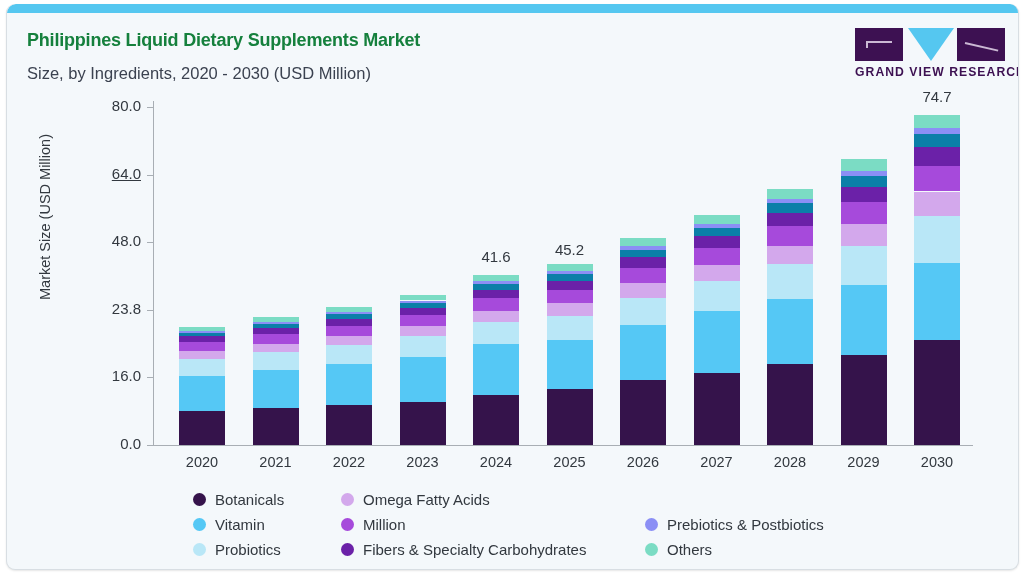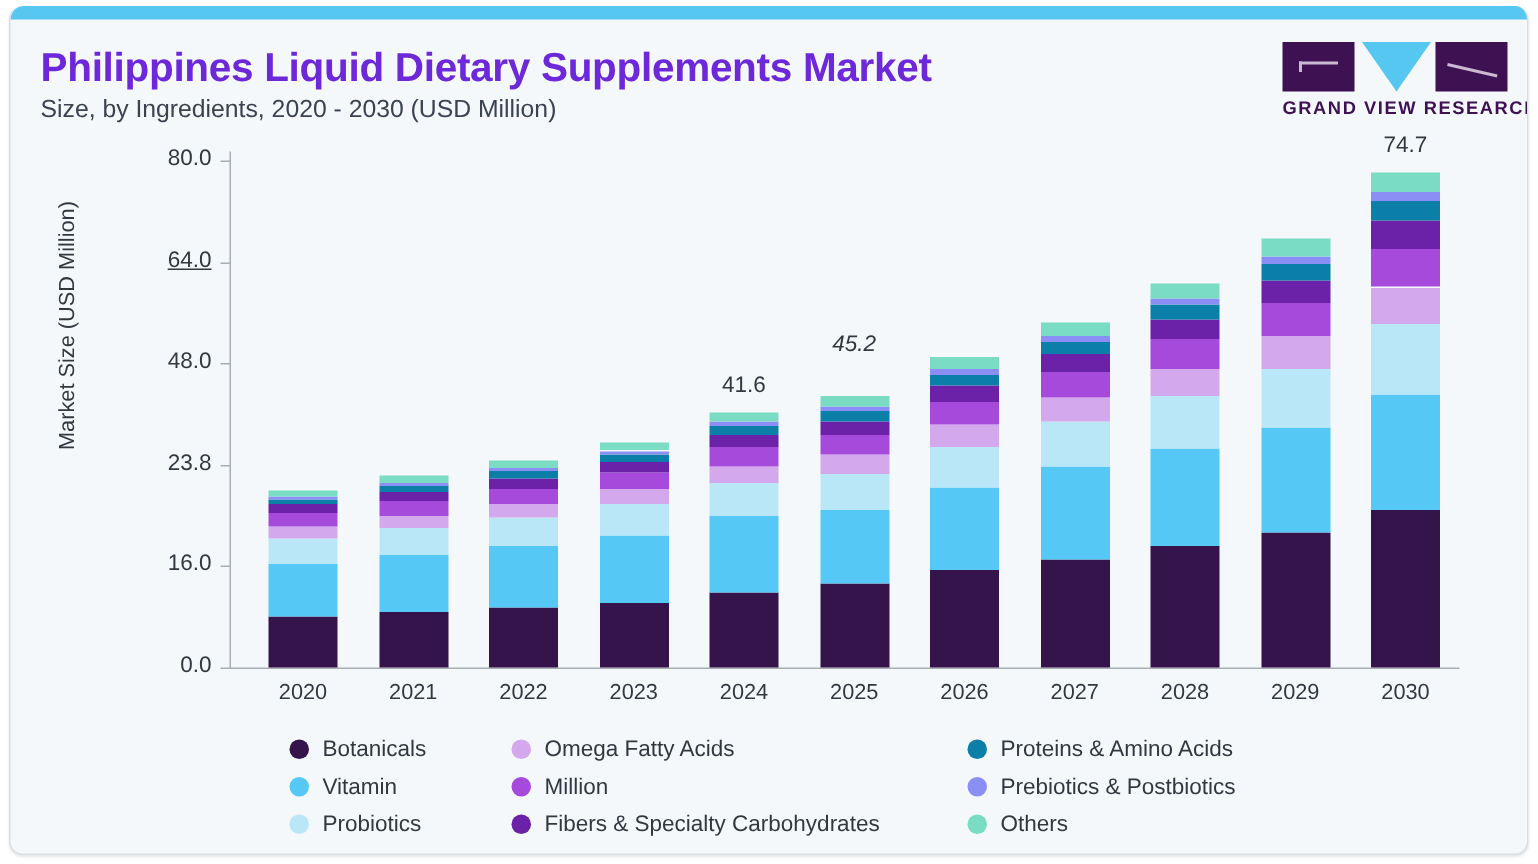--- a/index.html
+++ b/index.html
@@ -21,22 +21,22 @@
   #topbar {
     position: absolute; left: 0; top: 0;
     width: 1013px; height: 9px;
     background: #55c7f0;
     border-top-left-radius: 9px;
     border-top-right-radius: 9px;
   }
   
   #title {
     position: absolute; left: 20px; top: 26px;
-    font-size: 27px; font-weight: bold;
-    color: #6d28d9; letter-spacing: -0.2px;
+    font-size: 18px; font-weight: bold;
+    color: #15803d; letter-spacing: -0.2px;
     white-space: nowrap;
   }
   #subtitle {
     position: absolute; left: 20px; top: 60px;
     font-size: 16.5px; color: #3b4250;
     white-space: nowrap;
   }
   
   #logo { position: absolute; left: 848px; top: 24px; width: 150px; height: 52px; }
   .logo-rect { position: absolute; top: 0; width: 48px; height: 33px; background: #3d1152; }
@@ -200,21 +200,21 @@
         <div class="seg" style="top: 232.798px; height: 49.01px; background: rgb(85, 200, 245);"></div>
         <div class="seg" style="top: 209.137px; height: 23.66px; background: rgb(185, 231, 247);"></div>
         <div class="seg" style="top: 196.462px; height: 12.675px; background: rgb(211, 168, 236);"></div>
         <div class="seg" style="top: 182.942px; height: 13.52px; background: rgb(166, 74, 219);"></div>
         <div class="seg" style="top: 173.647px; height: 9.295px; background: rgb(107, 33, 168);"></div>
         <div class="seg" style="top: 166.887px; height: 6.76px; background: rgb(11, 127, 168);"></div>
         <div class="seg" style="top: 163.93px; height: 2.9575px; background: rgb(139, 143, 245);"></div>
         <div class="seg" style="top: 157.17px; height: 6.76px; background: rgb(123, 220, 196);"></div>
       </div>
       <div class="xtick-label" style="left: 527.5px;">2025</div>
-      <div class="bar-label" style="left: 527.5px; top: 217px; font-style: italic;">45.2</div>
+      <div class="bar-label" style="left: 527.5px; top: 237px;">45.2</div>
       <div class="bar" style="left: 613px; top: 103px; height: 338px;">
         <div class="seg" style="top: 272.935px; height: 65.065px; background: rgb(53, 19, 75);"></div>
         <div class="seg" style="top: 217.587px; height: 55.3475px; background: rgb(85, 200, 245);"></div>
         <div class="seg" style="top: 190.548px; height: 27.04px; background: rgb(185, 231, 247);"></div>
         <div class="seg" style="top: 176.183px; height: 14.365px; background: rgb(211, 168, 236);"></div>
         <div class="seg" style="top: 160.972px; height: 15.21px; background: rgb(166, 74, 219);"></div>
         <div class="seg" style="top: 150.41px; height: 10.5625px; background: rgb(107, 33, 168);"></div>
         <div class="seg" style="top: 142.805px; height: 7.605px; background: rgb(11, 127, 168);"></div>
         <div class="seg" style="top: 139.425px; height: 3.38px; background: rgb(139, 143, 245);"></div>
         <div class="seg" style="top: 131.398px; height: 8.0275px; background: rgb(123, 220, 196);"></div>
@@ -289,24 +289,20 @@
         <span class="legend-text">Omega Fatty Acids</span>
       </div>
       <div class="legend-item" style="left: 148px; top: 25px;">
         <span class="legend-dot" style="background: rgb(166, 74, 219);"></span>
         <span class="legend-text">Million</span>
       </div>
       <div class="legend-item" style="left: 148px; top: 50px;">
         <span class="legend-dot" style="background: rgb(107, 33, 168);"></span>
         <span class="legend-text">Fibers &amp; Specialty Carbohydrates</span>
       </div>
-      <div class="legend-item" style="left: 452px; top: 0px;">
-        <span class="legend-dot" style="background: rgb(11, 127, 168);"></span>
-        <span class="legend-text">Proteins &amp; Amino Acids</span>
-      </div>
       <div class="legend-item" style="left: 452px; top: 25px;">
         <span class="legend-dot" style="background: rgb(139, 143, 245);"></span>
         <span class="legend-text">Prebiotics &amp; Postbiotics</span>
       </div>
       <div class="legend-item" style="left: 452px; top: 50px;">
         <span class="legend-dot" style="background: rgb(123, 220, 196);"></span>
         <span class="legend-text">Others</span>
       </div>
     </div>
 </div>

